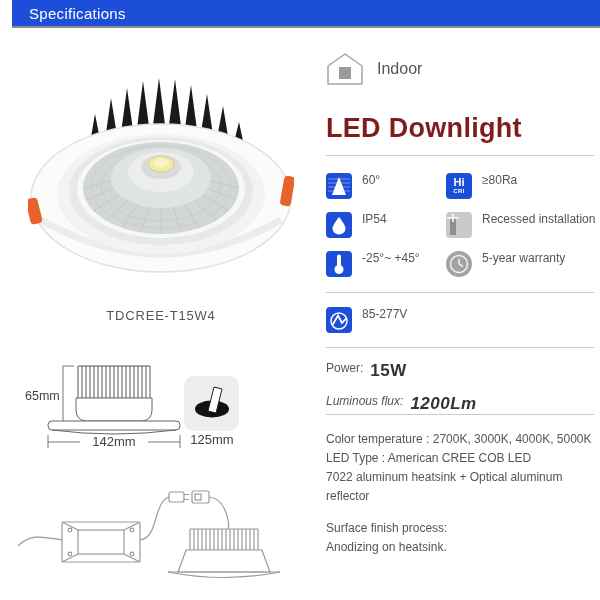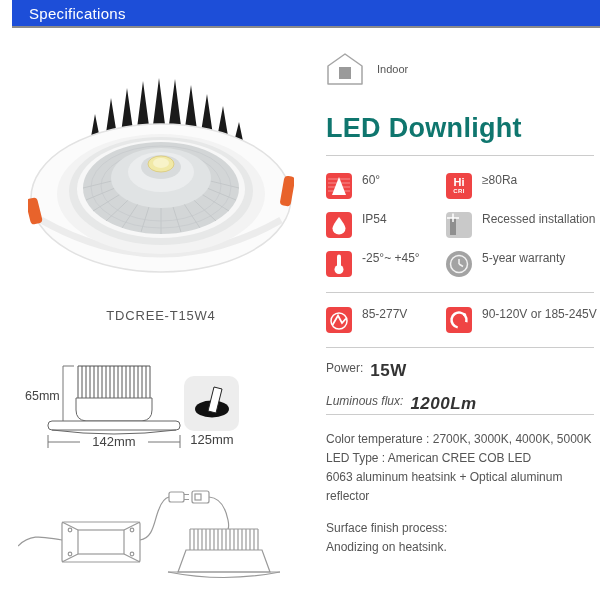--- a/index.html
+++ b/index.html
@@ -20,27 +20,27 @@
          font-size:13px;color:#555;letter-spacing:.8px;}
   .dims{position:absolute;left:24px;top:358px;}
   .cutout-box{position:absolute;left:184px;top:376px;width:55px;height:55px;
               background:#ededed;border-radius:10px;display:flex;align-items:center;justify-content:center;}
   .cutout-label{position:absolute;left:176px;top:432px;width:72px;text-align:center;
                 font-size:13px;color:#404040;}
   .install{position:absolute;left:18px;top:482px;}
   
   .right{position:absolute;left:326px;top:50px;width:268px;}
   .badge{display:flex;align-items:center;gap:13px;height:38px;margin-bottom:24px;}
-  .badge-label{font-size:11px;color:#555;}
-  .title{font-size:27px;font-weight:bold;color:#0f766e;letter-spacing:.3px;
+  .badge-label{font-size:16px;color:#555;}
+  .title{font-size:27px;font-weight:bold;color:#7f1d1d;letter-spacing:.3px;
          margin:0 0 11px 0;line-height:32px;}
   .div{border:none;border-top:1px solid #cccccc;margin:0;}
   .grid{display:grid;grid-template-columns:120px 1fr;row-gap:13px;padding:17px 0 15px 0;}
   .feat{display:flex;align-items:flex-start;gap:10px;font-size:12px;color:#555;white-space:nowrap;}
-  .ic{width:26px;height:26px;border-radius:4px;background:#ef4444;flex:none;
+  .ic{width:26px;height:26px;border-radius:4px;background:#1d4ed8;flex:none;
       display:flex;flex-direction:column;align-items:center;justify-content:center;}
   .ic.light{background:#c9c9c9;}
   .ic.round{border-radius:50%;background:#a3a3a3;}
   .hicri-top{font-size:11px;font-weight:bold;color:#fff;line-height:11px;}
   .hicri-bottom{font-size:6px;font-weight:bold;color:#fff;line-height:7px;letter-spacing:.4px;}
   .vgrid{display:grid;grid-template-columns:120px 1fr;padding:14px 0 14px 0;}
   .kv{font-size:12px;color:#555;margin:13px 0 0 0;display:flex;align-items:flex-start;}
   .kv .val{font-size:17px;font-weight:bold;color:#333;margin-left:7px;letter-spacing:.5px;}
   .kv.last{font-style:italic;}
   .para{font-size:12px;color:#555;line-height:19px;}
@@ -244,46 +244,37 @@
   <div class="vgrid">
     <div class="feat">
       <span class="ic">
         <svg width="26" height="26" viewBox="0 0 26 26">
           <circle cx="13" cy="14" r="8" fill="none" stroke="#fff" stroke-width="1.5"></circle>
           <polyline points="6.5,18 12,8.5 16,16 20,11.5" fill="none" stroke="#fff" stroke-width="1.8"></polyline>
         </svg>
       </span>
       <span>85-277V</span>
     </div>
-    <div class="feat">
-      <span class="ic">
-        <svg width="26" height="26" viewBox="0 0 26 26">
-          <circle cx="13" cy="13" r="7.5" fill="none" stroke="#fff" stroke-width="2.5" stroke-dasharray="36 12" transform="rotate(100 13 13)"></circle>
-          <circle cx="18.5" cy="7.5" r="1.6" fill="#fff"></circle>
-        </svg>
-      </span>
-      <span>90-120V or 185-245V</span>
-    </div>
   </div>
 
   <hr class="div">
 
   <div class="kv">
     <span>Power:</span>
     <span class="val">15W</span>
   </div>
   <div class="kv last">
     <span>Luminous flux:</span>
     <span class="val">1200Lm</span>
   </div>
 
   <hr class="div">
 
   <div class="para">
     <p class="pt1">Color temperature : 2700K, 3000K, 4000K, 5000K</p>
     <p>LED Type : American CREE COB LED</p>
-    <p>6063 aluminum heatsink + Optical aluminum reflector</p>
+    <p>7022 aluminum heatsink + Optical aluminum reflector</p>
     <p class="gap">Surface finish process:</p>
     <p>Anodizing on heatsink.</p>
 
   </div>
 
 </div>
 
 </body></html>

